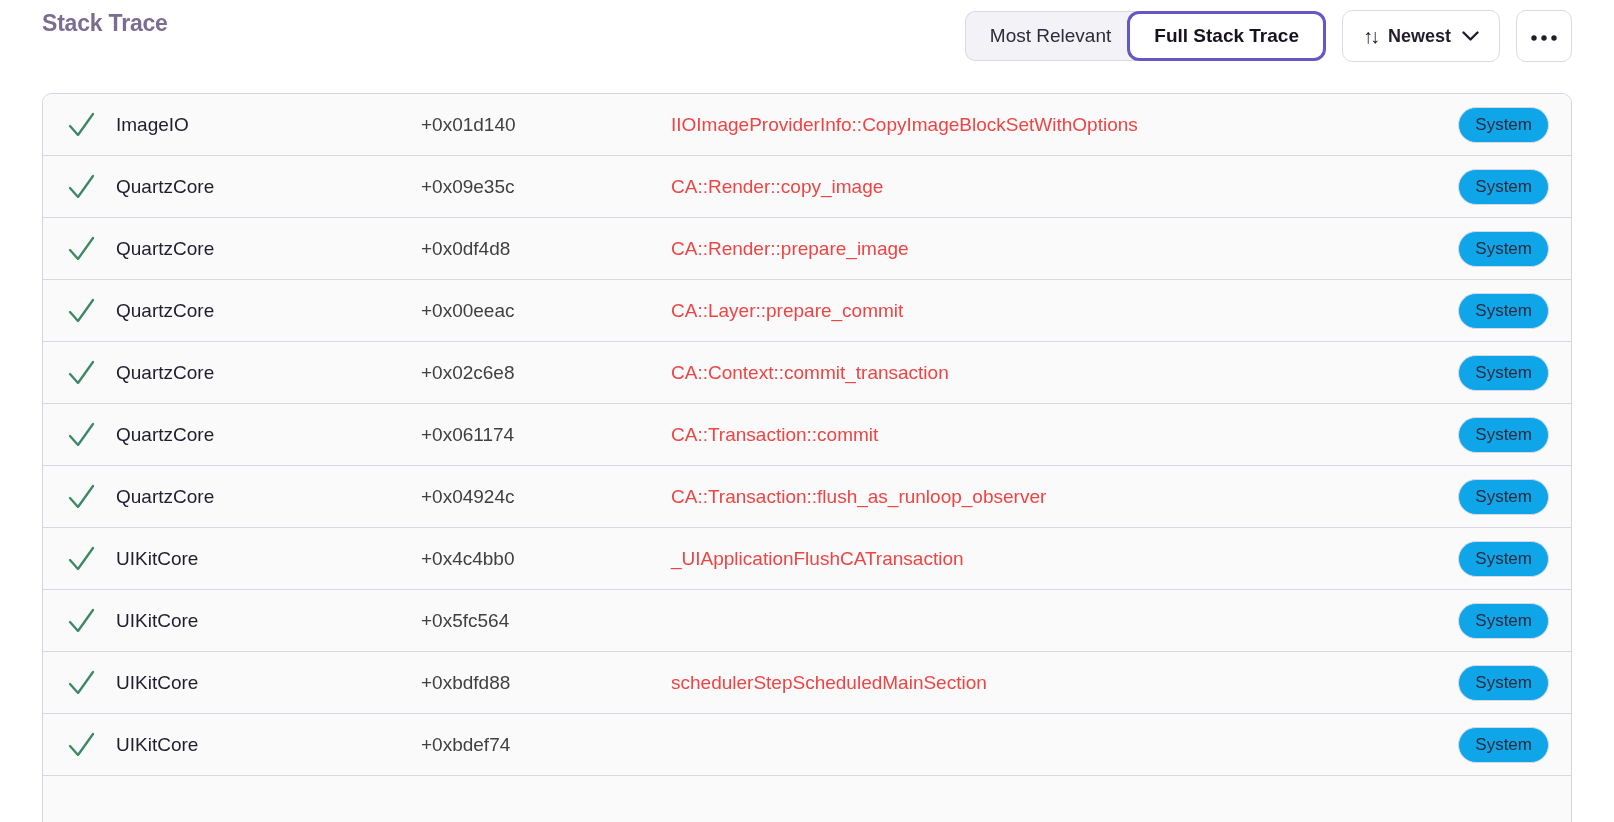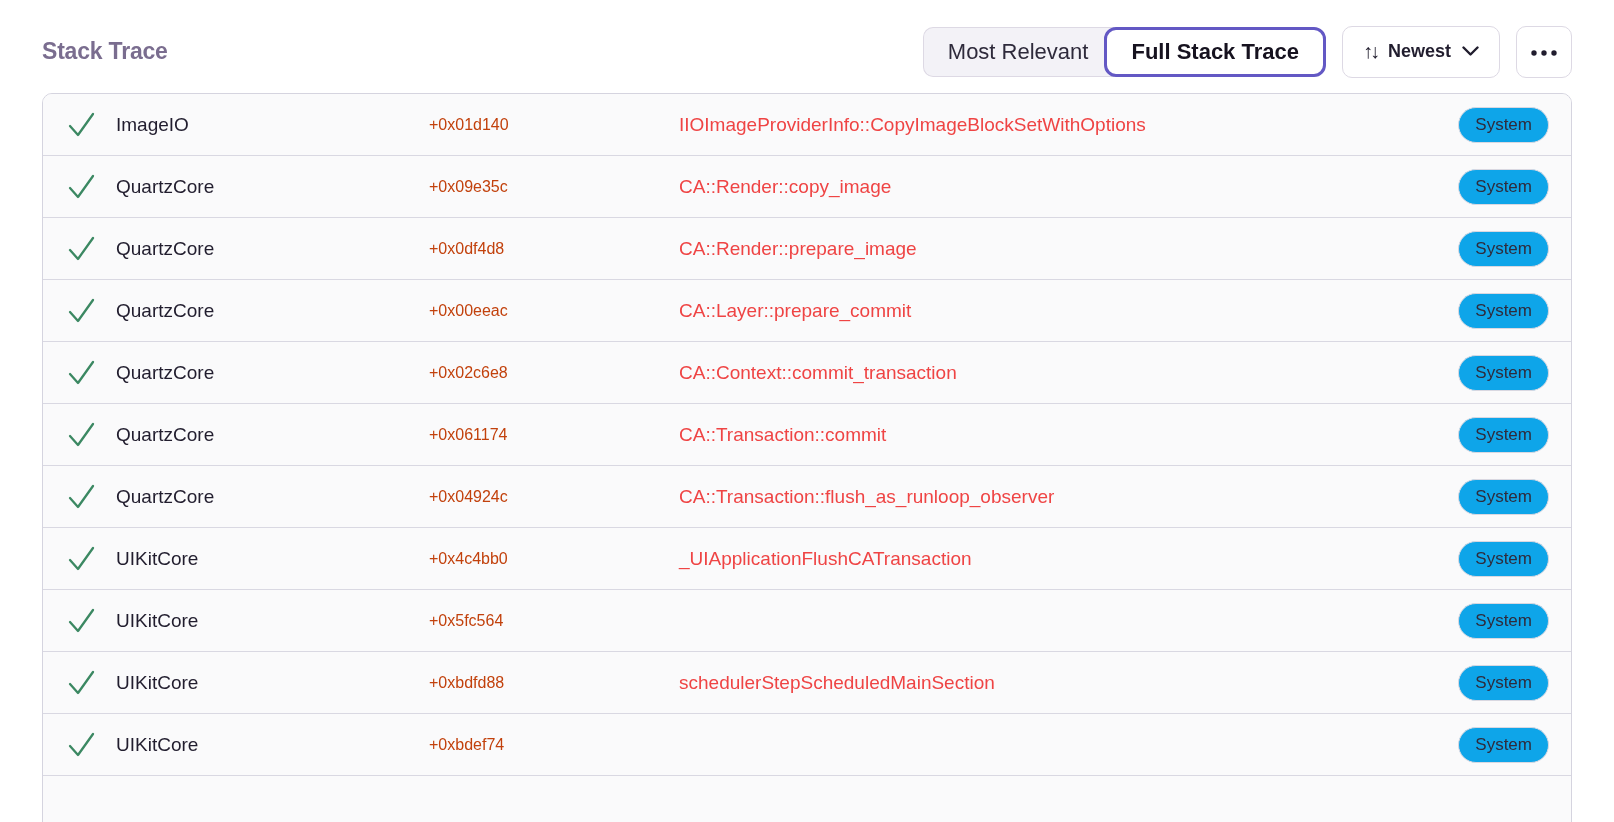--- a/index.html
+++ b/index.html
@@ -8,40 +8,40 @@
     overflow: hidden;
     background: #ffffff;
     font-family: "Liberation Sans", sans-serif;
     color: #1f1b2c;
   }
 
   
   .header {
     height: 93px;
     display: flex;
-    align-items: center;
+    align-items: flex-start;
     padding: 10px 42px 0 42px;
   }
   .page-title {
     font-size: 23px;
     font-weight: 700;
     color: #7a6d8f;
     letter-spacing: -0.2px;
   }
   .header-controls {
     margin-left: auto;
     display: flex;
     align-items: center;
     gap: 16px;
   }
   .seg-group { display: flex; align-items: center; }
   .seg {
     height: 50px;
     display: flex; align-items: center;
-    font-size: 22px;
+    font-size: 19px;
     cursor: pointer;
     white-space: nowrap;
   }
   .seg-inactive {
     background: #f3f2f7;
     border: 1px solid #ddd9e4;
     border-radius: 10px 0 0 10px;
     border-right: none;
     padding: 0 26px 0 24px;
     color: #2e2a3b;
@@ -98,25 +98,24 @@
   }
   .module {
     width: 305px;
     flex-shrink: 0;
     font-size: 19px;
     color: #211d2e;
   }
   .offset {
     width: 250px;
     flex-shrink: 0;
-    font-size: 16px;
-    color: #c2410c;
+    font-size: 19px;
+    color: #404040;
     text-decoration: none;
     cursor: pointer;
-    margin-left: 8px;
   }
   .fn {
     width: 518px;
     flex-shrink: 0;
     font-family: Liberation Sans, sans-serif;
     font-size: 19px;
     line-height: 31px;
     color: #ef4444;
     word-break: break-all;
   }

